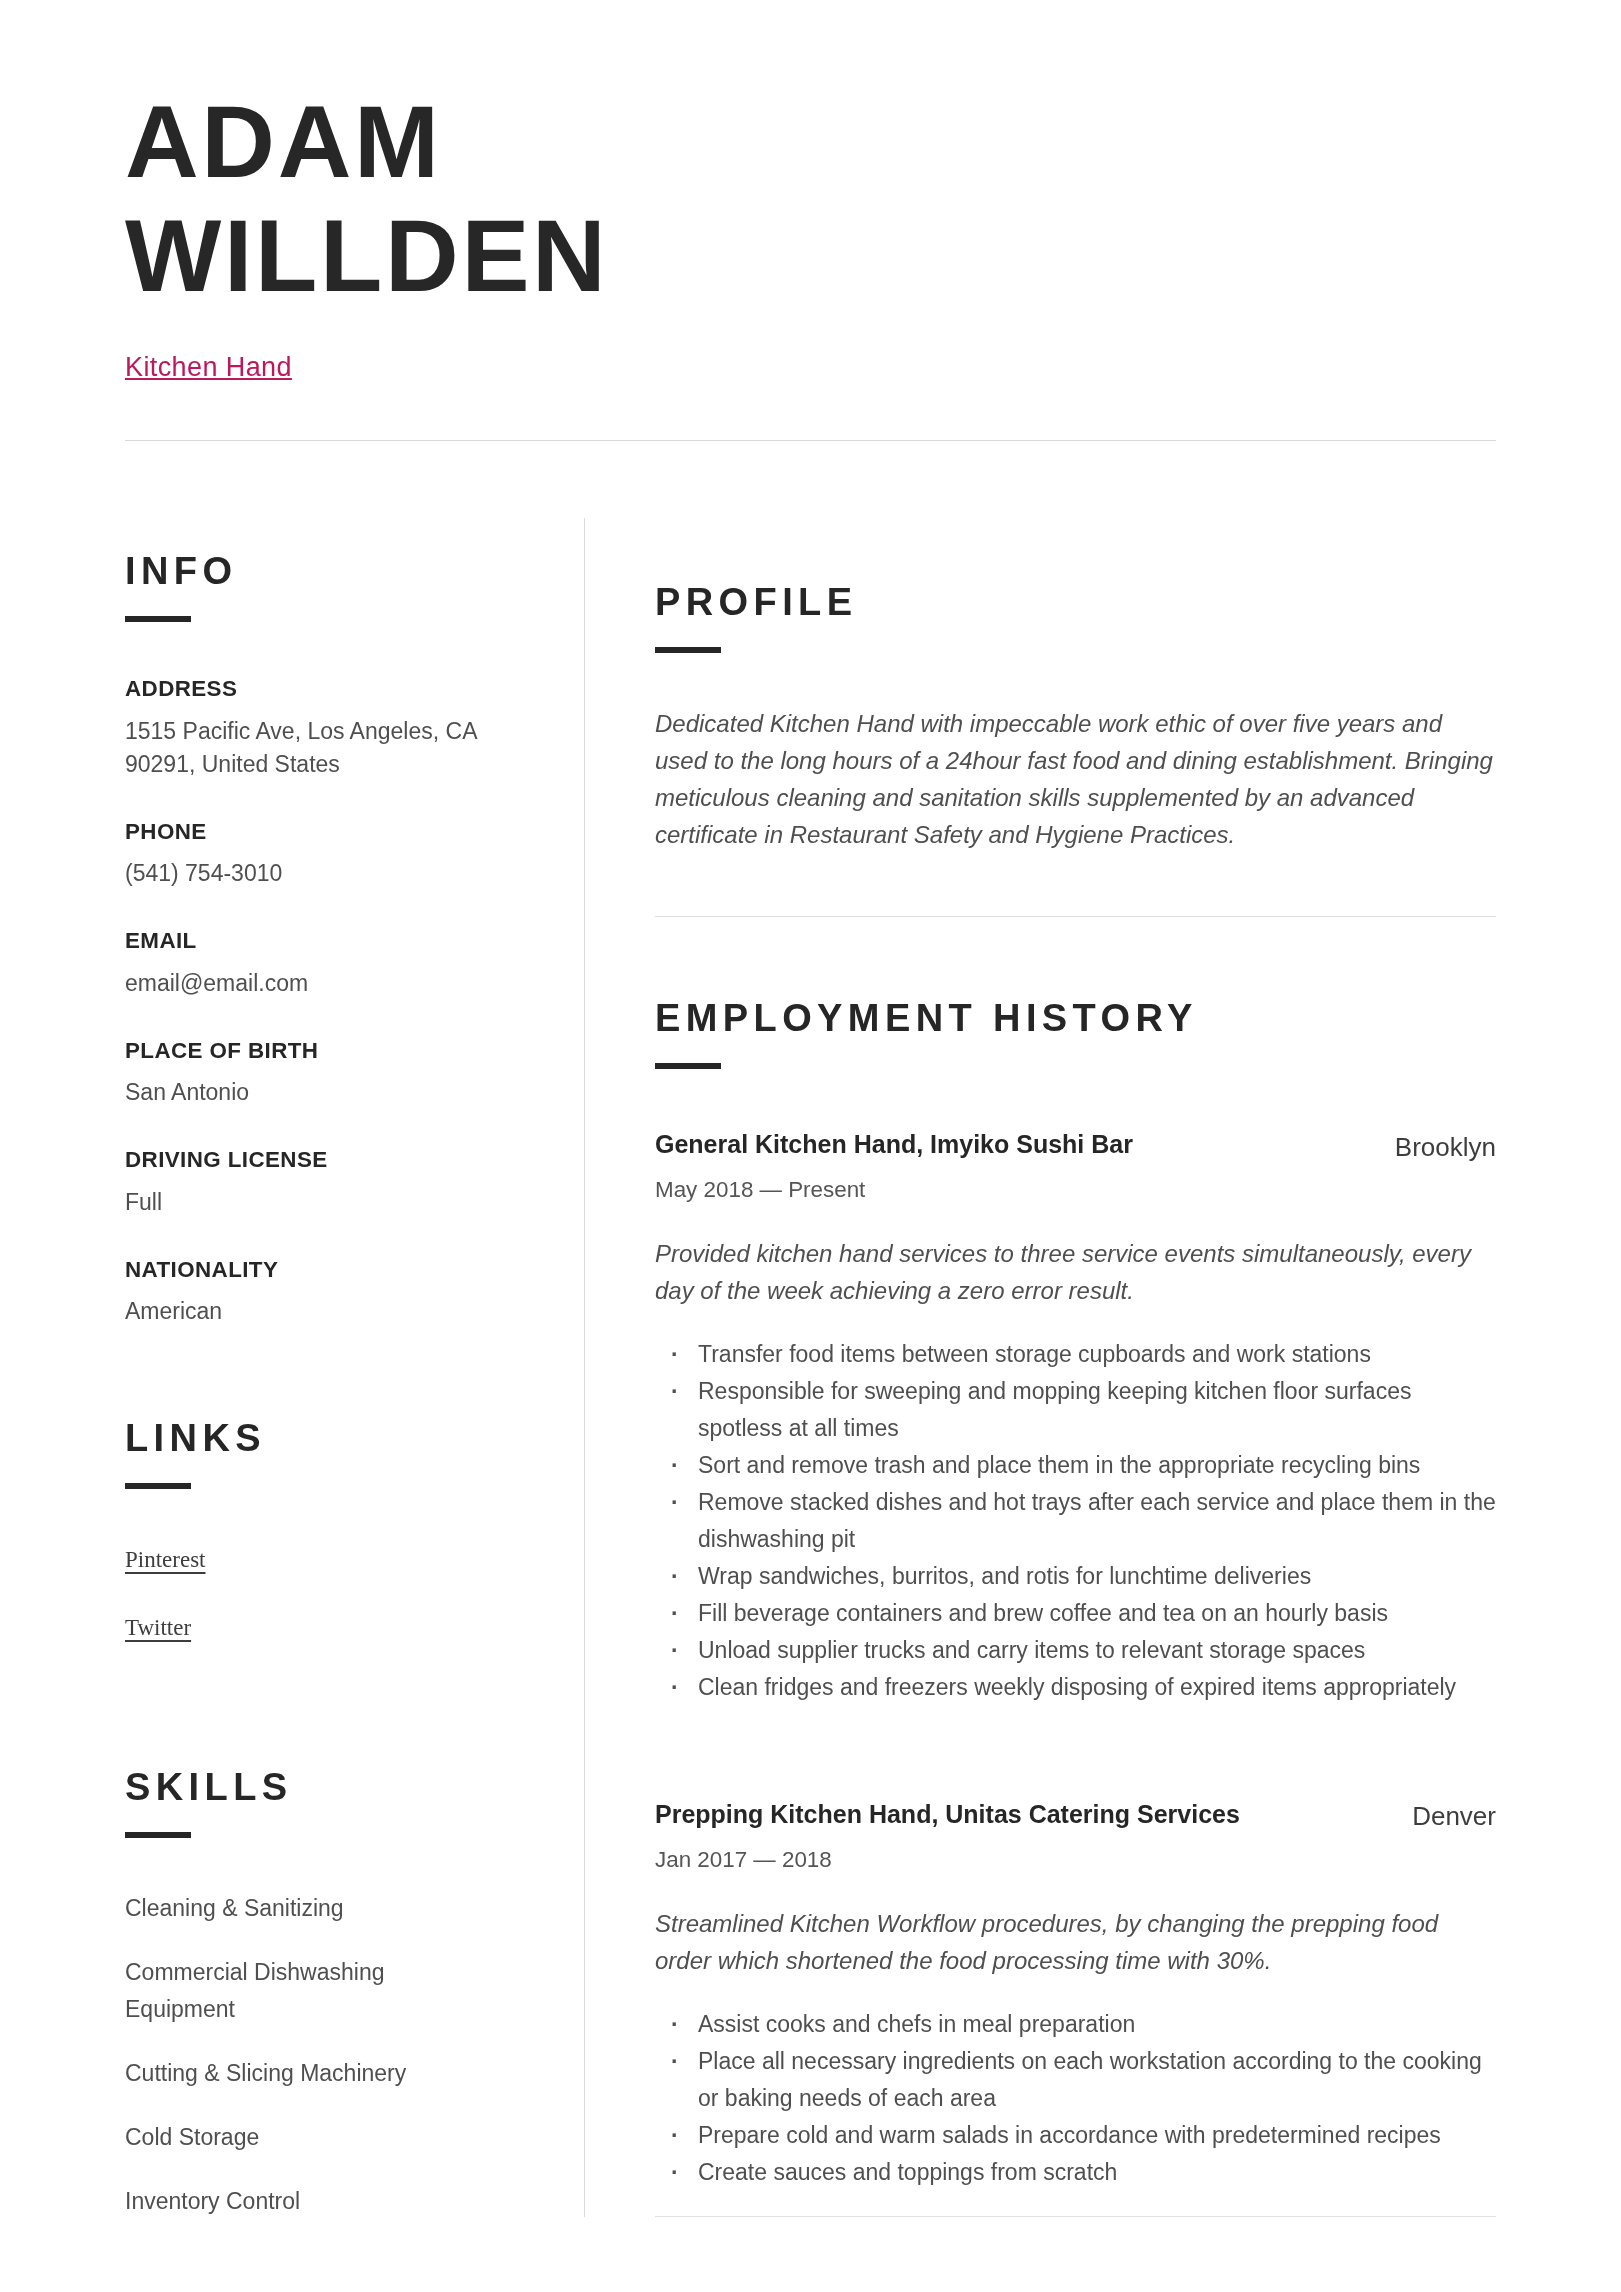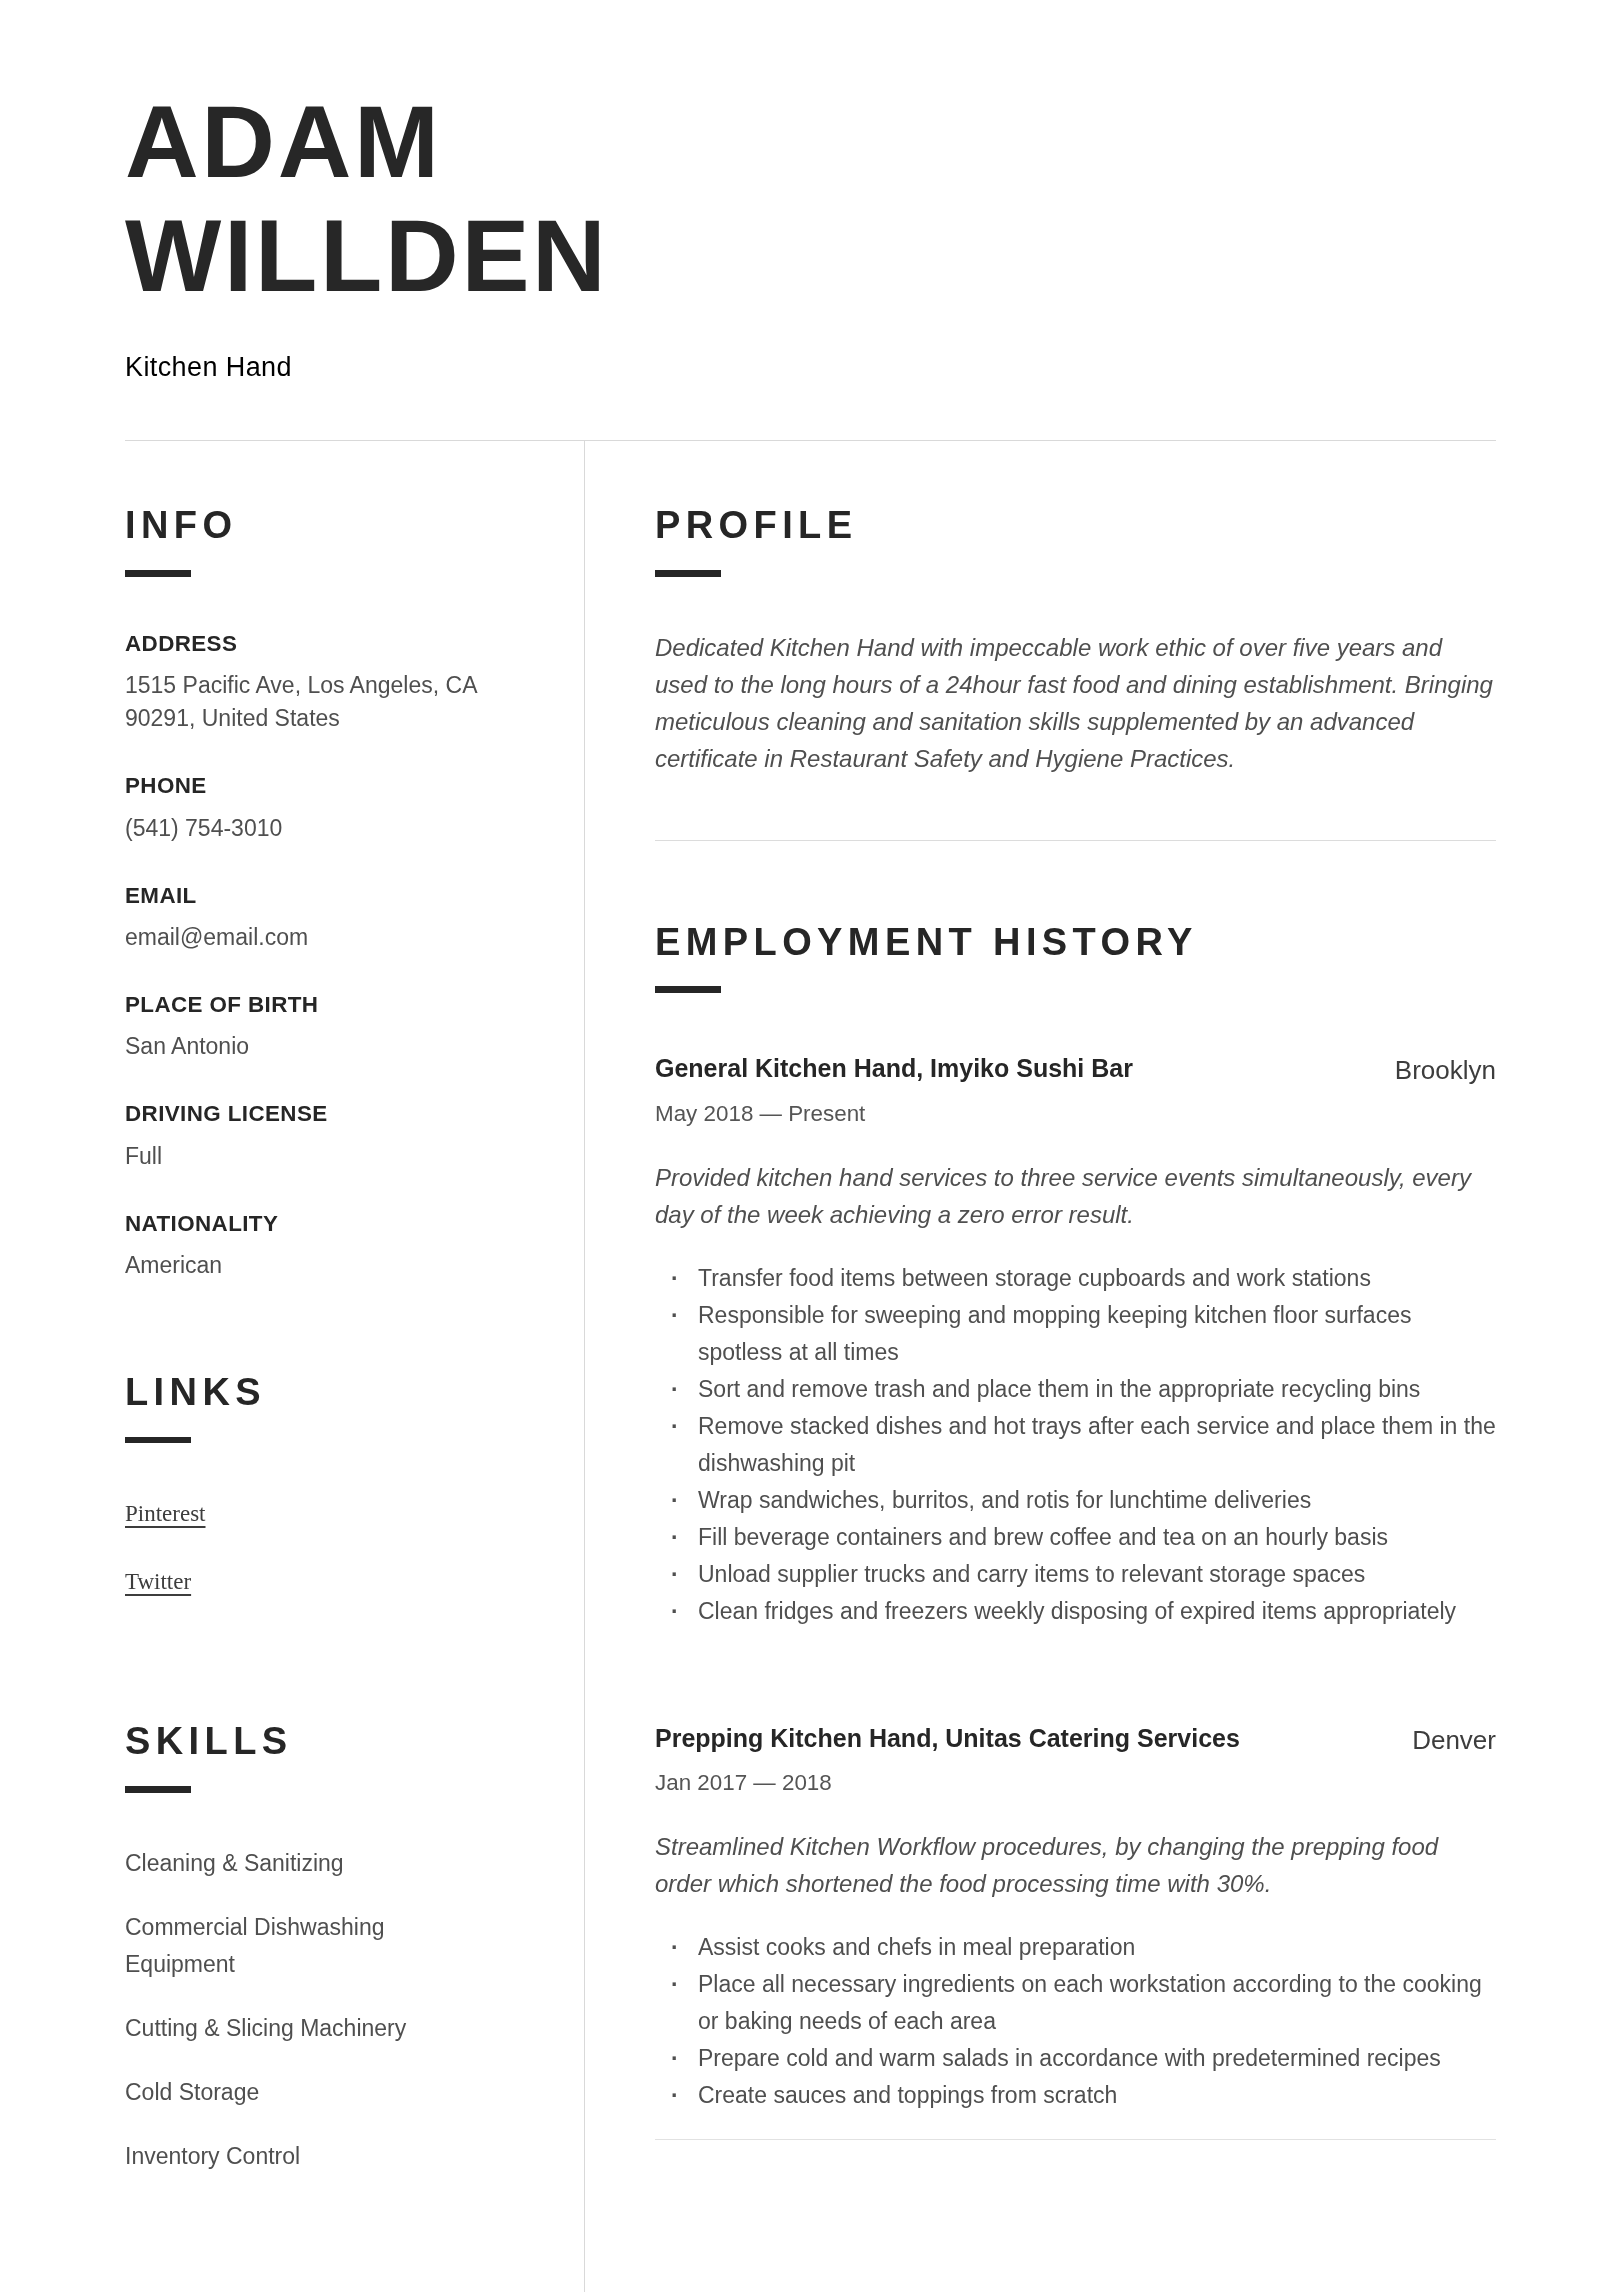--- a/index.html
+++ b/index.html
@@ -24,32 +24,34 @@
     font-weight: 700;
     letter-spacing: 2.7px;
     line-height: 1.12;
     color: #272727;
   }
   .name span { display: block; }
   .job-subtitle {
     margin-top: 39px;
     font-size: 27px;
     letter-spacing: 0.4px;
-    color: #000000;
+    color: #be185d;
+    text-decoration: underline;
   }
   .top-divider {
     margin: 57px 125px 0 125px;
     border-top: 1.8px solid #d9d9d9;
   }
   
   .columns {
     flex: 1;
     display: flex;
     margin: 0 125px;
     min-height: 0;
+    align-items: center;
   }
   .sidebar {
     width: 459px;
     flex: 0 0 459px;
     padding-right: 63px;
   }
   .main {
     flex: 1;
     border-left: 1.8px solid #d9d9d9;
     padding-left: 70px;

